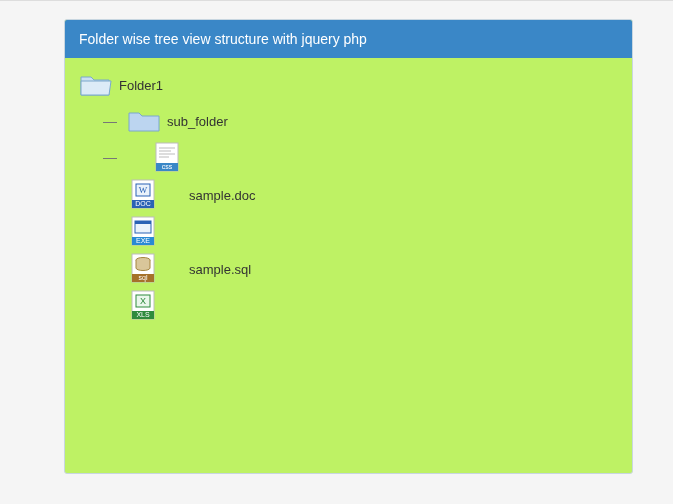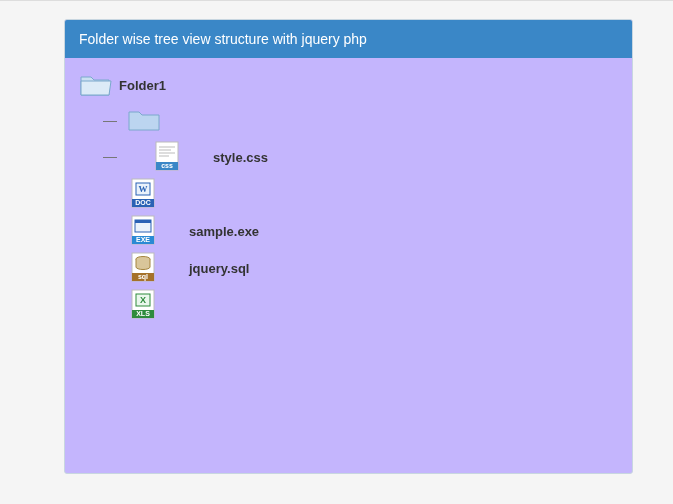--- a/index.html
+++ b/index.html
@@ -1,20 +1,20 @@
 <!DOCTYPE html>
 <html><head>
   <meta charset="utf-8">
   <style>
     * { margin:0; padding:0; box-sizing:border-box; }
     body { background:#f5f5f5; font-family:Verdana, Arial, sans-serif; font-size:13px; color:#333; }
     .hr { border:none; border-top:1px solid #ddd; margin:0; width:100%; }
-    .panel { width:569px; margin:18px 0 0 64px; border:1px solid #c8d6e0; border-radius:3px; background:#c4b5fd; overflow:hidden; }
+    .panel { width:569px; margin:18px 0 0 64px; border:1px solid #c8d6e0; border-radius:3px; background:#bef264; overflow:hidden; }
     .panel-head { background:#3a87c7; color:#fff; padding:11px 14px; font-size:14px; }
-    .panel-body { position:relative; padding:10px 14px 14px 14px; height:415px; overflow-y:scroll;font-weight:bold; }
+    .panel-body { position:relative; padding:10px 14px 14px 14px; height:415px; overflow-y:scroll; }
     .tree { list-style:none; }
     .tree ul { list-style:none; margin-left:24px; }
     .node { display:flex; align-items:center; gap:6px; padding:2px 0; }
     .node .dash { display:inline-block; width:14px; height:1px; background:#777; margin-right:4px; }
     .spacer { display:inline-block; width:20px; }
     .label { cursor:default; line-height:32px; }
     svg { flex:0 0 auto; }
     
     .panel-body::-webkit-scrollbar{ width:16px; }
     .panel-body::-webkit-scrollbar-track{ background:#f1f1f1; border-left:1px solid #e0e0e0; }
@@ -45,88 +45,88 @@
         </div>
         <ul>
           <li>
             <div class="node">
               <span class="dash"></span>
               <span>
                 <svg width="34" height="28" viewBox="0 0 34 28">
                     <path d="M2 6 L12 6 L15 9 L32 9 L32 24 L2 24 Z" fill="#bcd5f0" stroke="#7aa8cc"></path>
                   </svg>
               </span>
+              <span class="label">sub_folder</span>
             </div>
           </li>
           <li>
             <div class="node">
               <span class="dash"></span>
               <span class="spacer"></span>
               <span>
                 <svg width="28" height="30" viewBox="0 0 28 30">
                     <rect x="3" y="1" width="22" height="28" fill="#fff" stroke="#bbb"></rect>
                     <path d="M6 6h16M6 9h12M6 12h16M6 15h10" stroke="#bbb"></path>
                     <rect x="3" y="21" width="22" height="8" fill="#3a87c7"></rect>
                     <text x="14" y="27" font-size="7" fill="#fff" text-anchor="middle" font-family="Arial">css</text>
                   </svg>
               </span>
               <span class="spacer"></span>
-              <span class="label">style.css</span>
             </div>
           </li>
         </ul>
       </li>
 
       <li>
         <ul>
           <li>
             <div class="node">
               <span class="spacer"></span>
               <span>
                 <svg width="28" height="30" viewBox="0 0 28 30">
                     <rect x="3" y="1" width="22" height="28" fill="#fff" stroke="#bbb"></rect>
                     <rect x="7" y="5" width="14" height="12" fill="#eaf2fb" stroke="#2a62b5"></rect>
                     <text x="14" y="14" font-size="9" fill="#2a62b5" text-anchor="middle" font-family="Georgia">W</text>
                     <rect x="3" y="21" width="22" height="8" fill="#2a62b5"></rect>
                     <text x="14" y="27" font-size="7" fill="#fff" text-anchor="middle" font-family="Arial">DOC</text>
                   </svg>
               </span>
               <span class="spacer"></span>
+              <span class="label">sample.doc</span>
             </div>
           </li>
           <li>
             <div class="node">
               <span class="spacer"></span>
               <span>
                 <svg width="28" height="30" viewBox="0 0 28 30">
                     <rect x="3" y="1" width="22" height="28" fill="#fff" stroke="#bbb"></rect>
                     <rect x="6" y="5" width="16" height="12" fill="#eaf2fb" stroke="#2a62b5"></rect>
                     <rect x="6" y="5" width="16" height="3" fill="#2a62b5"></rect>
                     <rect x="3" y="21" width="22" height="8" fill="#2a8ad4"></rect>
                     <text x="14" y="27" font-size="7" fill="#fff" text-anchor="middle" font-family="Arial">EXE</text>
                   </svg>
               </span>
               <span class="spacer"></span>
-              <span class="label">sample.exe</span>
             </div>
           </li>
           <li>
             <div class="node">
               <span class="spacer"></span>
               <span>
                 <svg width="28" height="30" viewBox="0 0 28 30">
                     <rect x="3" y="1" width="22" height="28" fill="#fff" stroke="#bbb"></rect>
                     <ellipse cx="14" cy="7" rx="7" ry="2.5" fill="#d9c69a" stroke="#a58540"></ellipse>
                     <path d="M7 7v8a7 2.5 0 0 0 14 0V7" fill="#d9c69a" stroke="#a58540"></path>
                     <rect x="3" y="21" width="22" height="8" fill="#a5712a"></rect>
                     <text x="14" y="27" font-size="7" fill="#fff" text-anchor="middle" font-family="Arial">sql</text>
                   </svg>
               </span>
               <span class="spacer"></span>
-              <span class="label">jquery.sql</span>
+              <span class="label">sample.sql</span>
             </div>
           </li>
           <li>
             <div class="node">
               <span class="spacer"></span>
               <span>
                 <svg width="28" height="30" viewBox="0 0 28 30">
                     <rect x="3" y="1" width="22" height="28" fill="#fff" stroke="#bbb"></rect>
                     <rect x="7" y="5" width="14" height="12" fill="#eaf7ec" stroke="#2e8b3d"></rect>
                     <text x="14" y="14" font-size="9" fill="#2e8b3d" text-anchor="middle" font-family="Arial">X</text>

